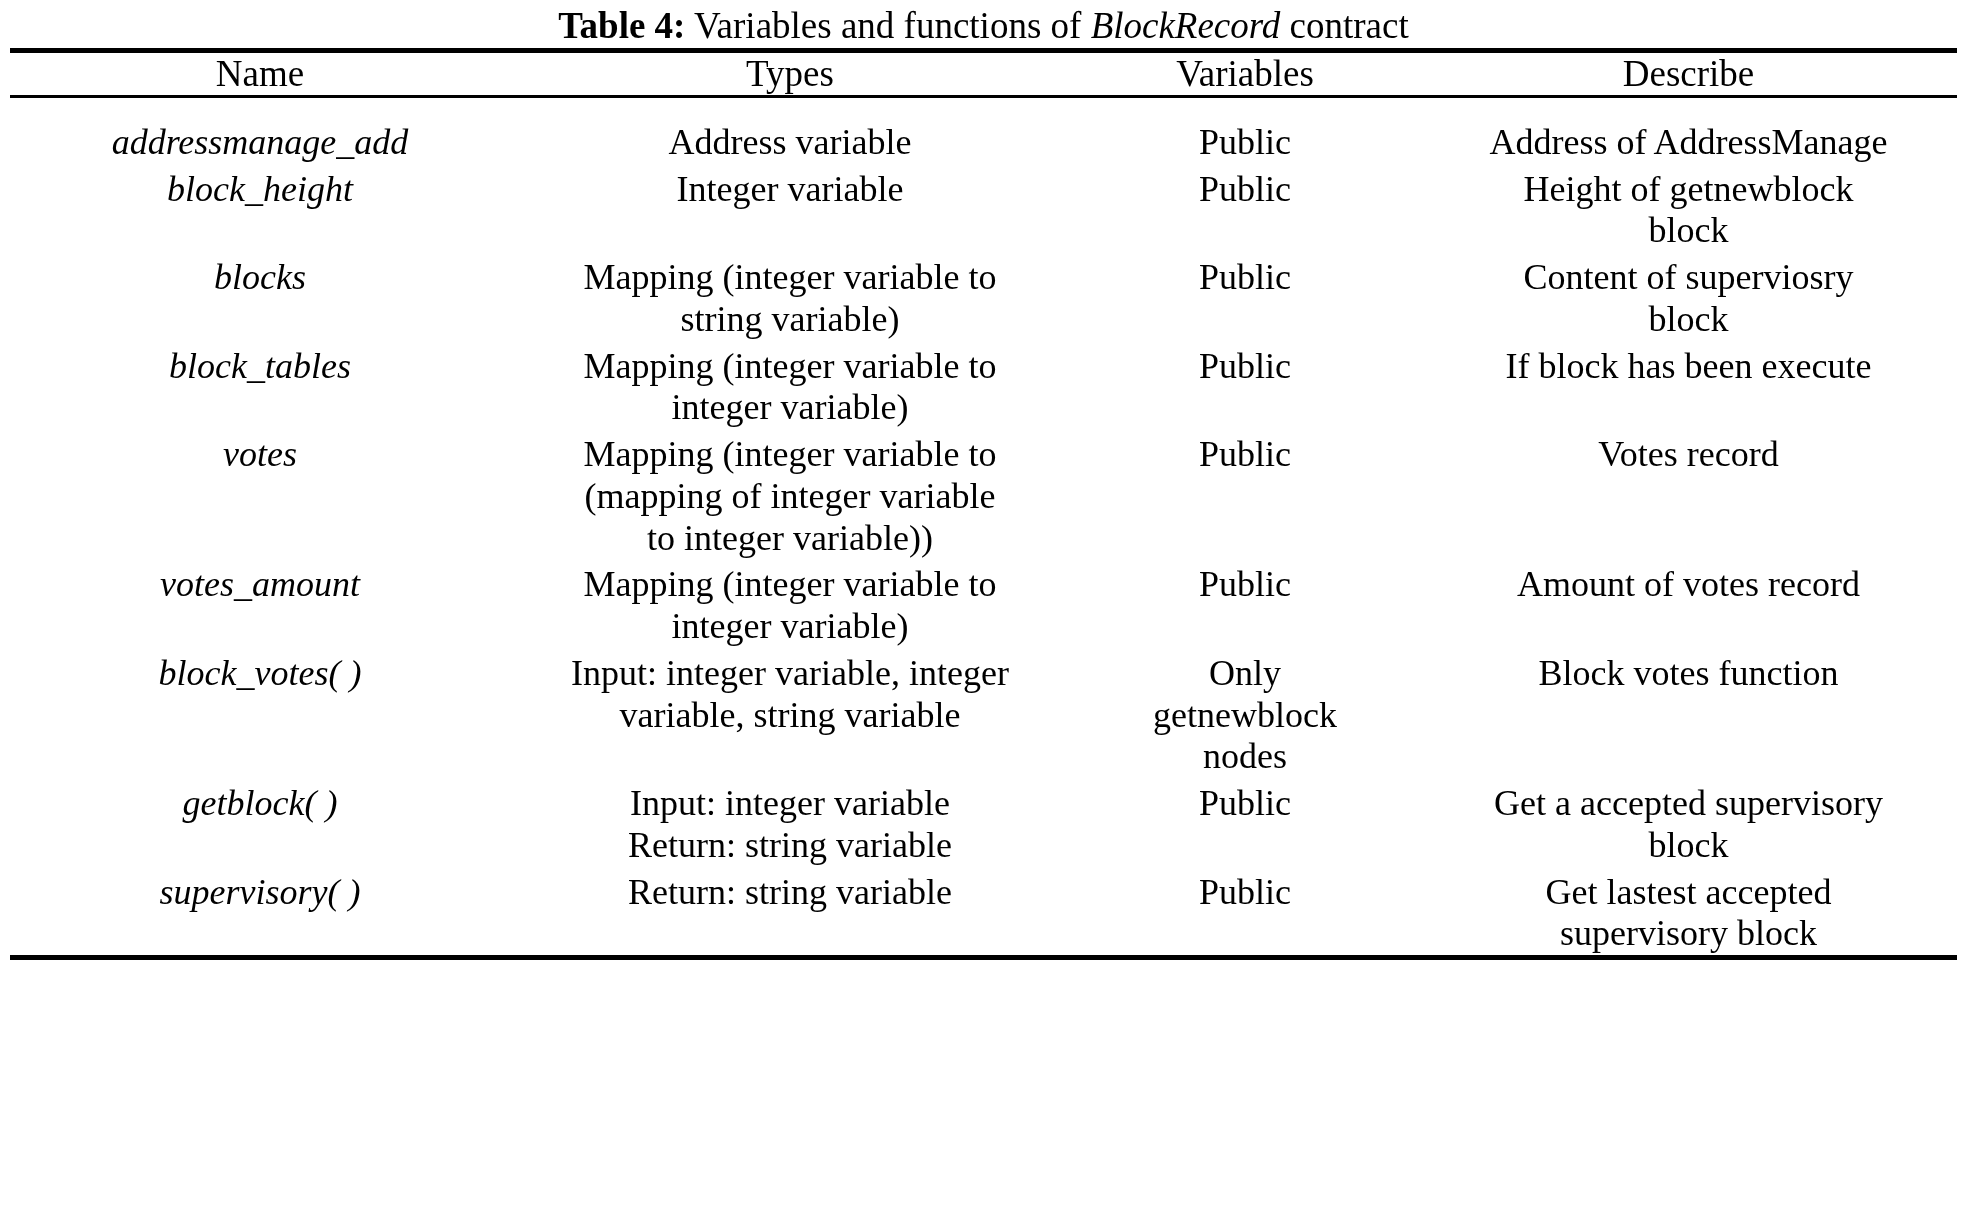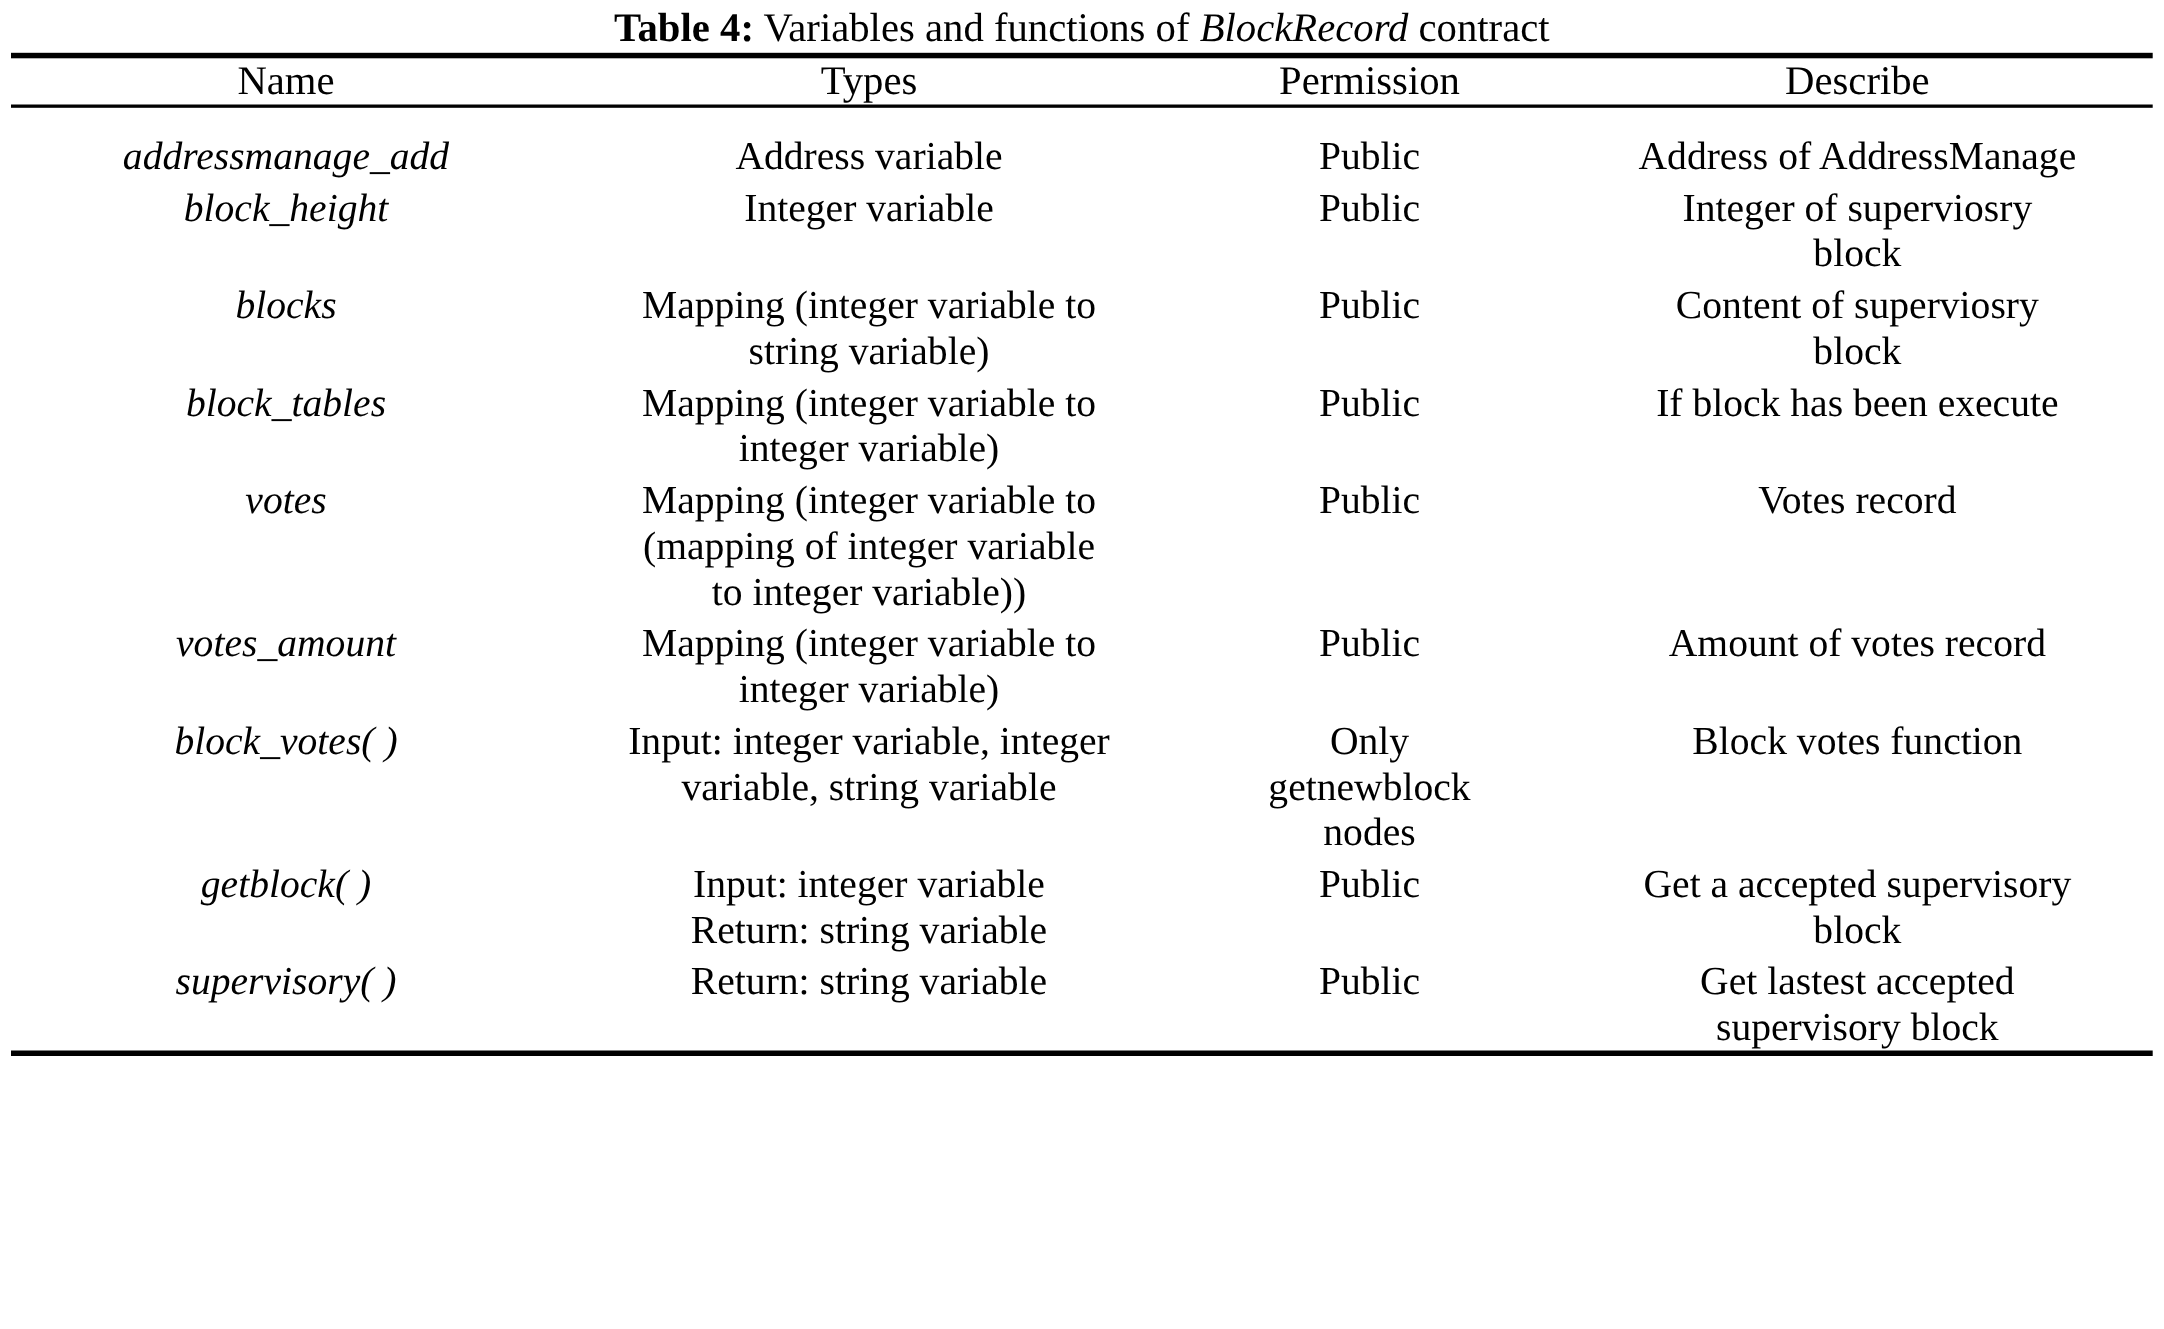--- a/index.html
+++ b/index.html
@@ -112,21 +112,21 @@
     <colgroup>
       <col class="col-name">
       <col class="col-types">
       <col class="col-perm">
       <col class="col-desc">
     </colgroup>
     <thead>
       <tr>
         <th>Name</th>
         <th>Types</th>
-        <th>Permission</th>
+        <th>Variables</th>
         <th>Describe</th>
       </tr>
     </thead>
   </table>
 
   <div class="rule-mid"></div>
 
   <table class="tbl">
     <colgroup>
       <col class="col-name">
@@ -153,21 +153,21 @@
           <td class="cell-name">
             <span class="cell-line">block_height</span>
           </td>
           <td>
             <span class="cell-line">Integer variable</span>
           </td>
           <td>
             <span class="cell-line">Public</span>
           </td>
           <td>
-            <span class="cell-line">Integer of superviosry</span>
+            <span class="cell-line">Height of getnewblock</span>
             <span class="cell-line">block</span>
           </td>
         </tr>
         <tr class="row">
           <td class="cell-name">
             <span class="cell-line">blocks</span>
           </td>
           <td>
             <span class="cell-line">Mapping (integer variable to</span>
             <span class="cell-line">string variable)</span>

